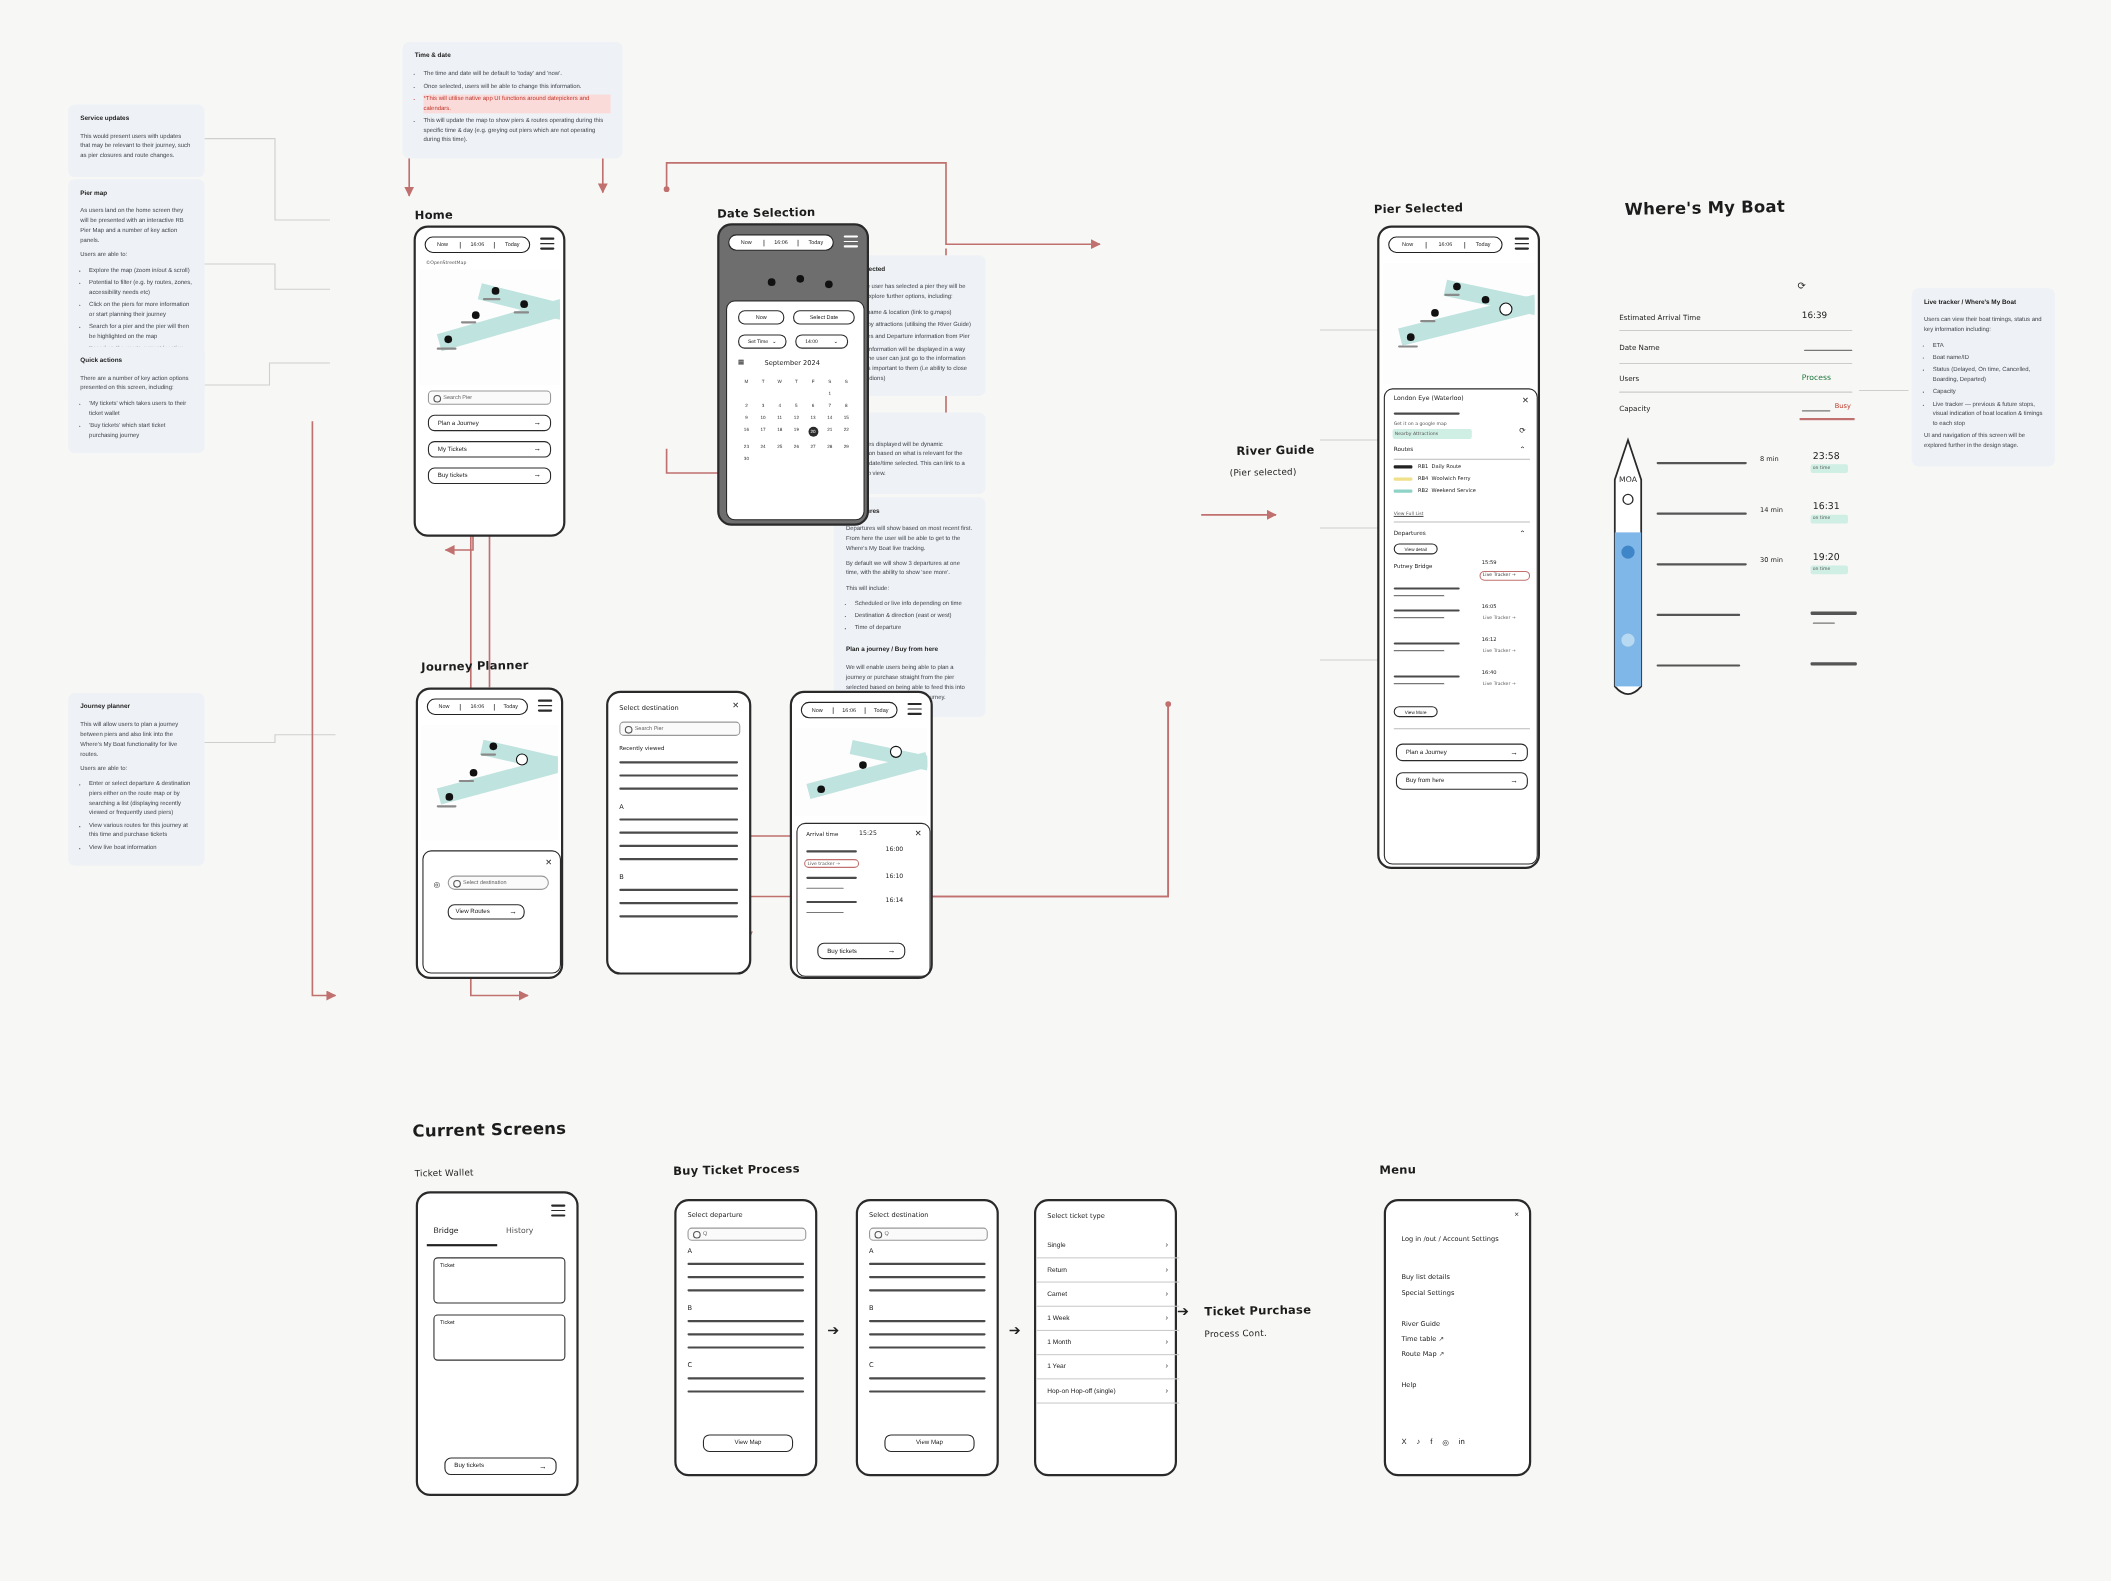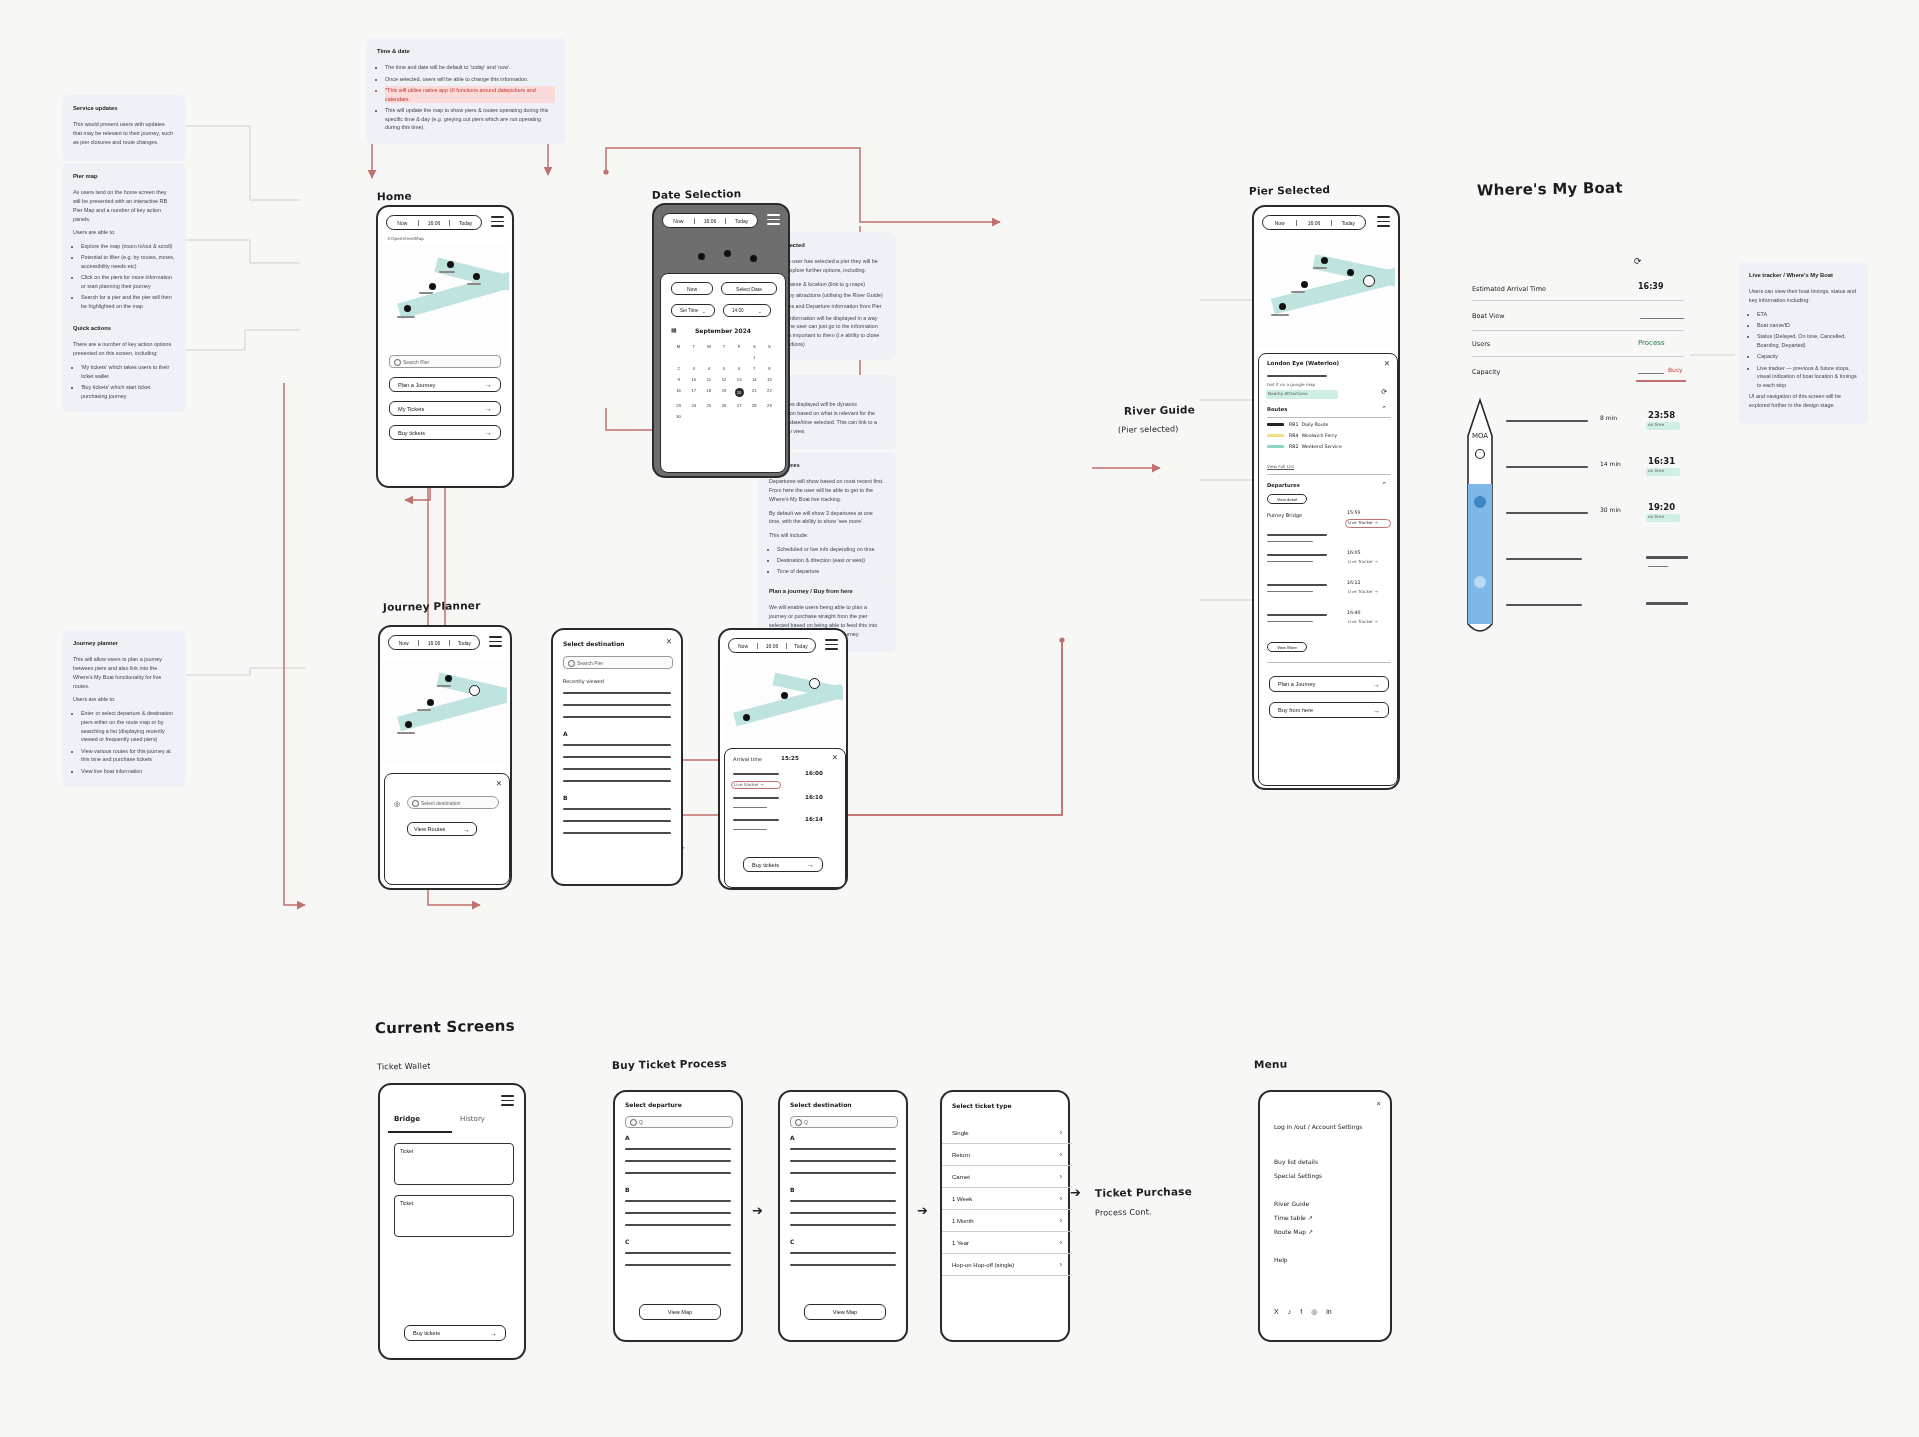--- a/index.html
+++ b/index.html
@@ -77,21 +77,21 @@
   .row { position:absolute; height:1.7px; background:#4a4a4a; border-radius:1px; }
   .rowl { position:absolute; height:1.4px; background:#777; border-radius:1px; }
 
   .closex { position:absolute; font-size:7.5px; color:#333; line-height:1; }
 
   .sheet {
     position:absolute; background:#fff; border:1.7px solid #2a2a2a;
     border-radius:8px;
   }
   .lbl { position:absolute; font-size:5.2px; color:#1b1b1b; font-family:"DejaVu Sans",sans-serif; }
-  .lbl.b { font-weight:bold; }
+  .lbl.b { font-weight:normal; }
   .lbl.grn { color:#1f7a3f; }
   .lbl.tiny { font-size:4.2px; color:#555; }
 
   .hlbox { position:absolute; background:#cfeee4; border-radius:2px; }
 
   
   svg.links { position:absolute; inset:0; width:1919px; height:1437px; pointer-events:none; }
 
   
   .tcard { position:absolute; border:1.6px solid #333; border-radius:4px; background:#fff;
@@ -490,21 +490,21 @@
 
   <div style="position:absolute; left:1472px; top:240px; width:260px; height:420px;">
     <div class="lbl" style="left:162px; top:16px; font-size:9px;">⟳</div>
 
     <div>
       <div class="lbl" style="left:0px; top:45px; font-size:6.5px;">Estimated Arrival Time</div>
       <div class="lbl b" style="left:166px; top:42px; font-size:8px;">16:39</div>
       <div class="row" style="left:0px; top:60px; width:212px; height:1.1px; background:#ccc;"></div>
     </div>
     <div>
-      <div class="lbl" style="left:0px; top:72px; font-size:6.5px;">Boat View</div>
+      <div class="lbl" style="left:0px; top:72px; font-size:6.5px;">Date Name</div>
       <div class="rowl" style="left:168px; top:78px; width:44px;"></div>
       <div class="row" style="left:0px; top:90px; width:212px; height:1.1px; background:#ccc;"></div>
     </div>
     <div>
       <div class="lbl" style="left:0px; top:100px; font-size:6.5px;">Users</div>
       <div class="lbl grn" style="left:166px; top:99px; font-size:7px;">Process</div>
       <div class="row" style="left:0px; top:116px; width:212px; height:1.1px; background:#ccc;"></div>
     </div>
     <div>
       <div class="lbl" style="left:0px; top:128px; font-size:6.5px;">Capacity</div>

